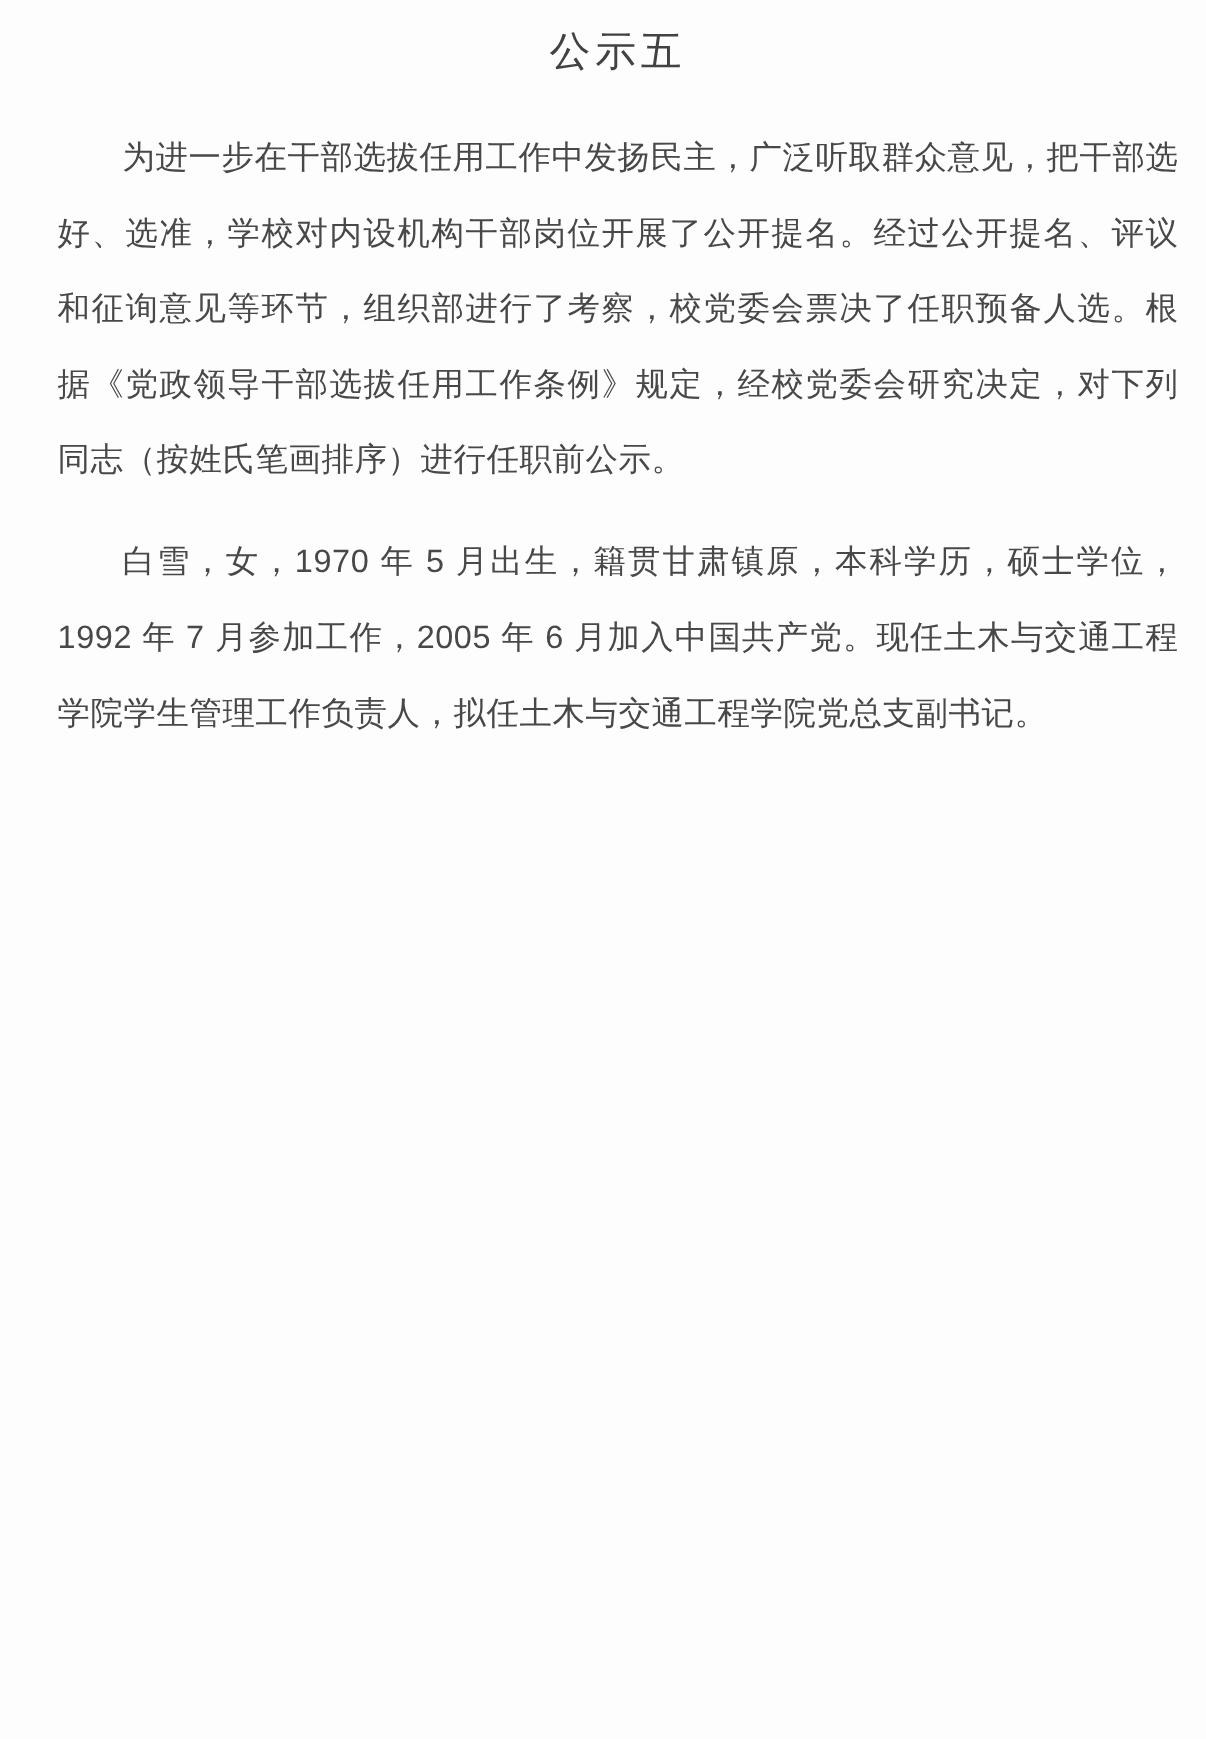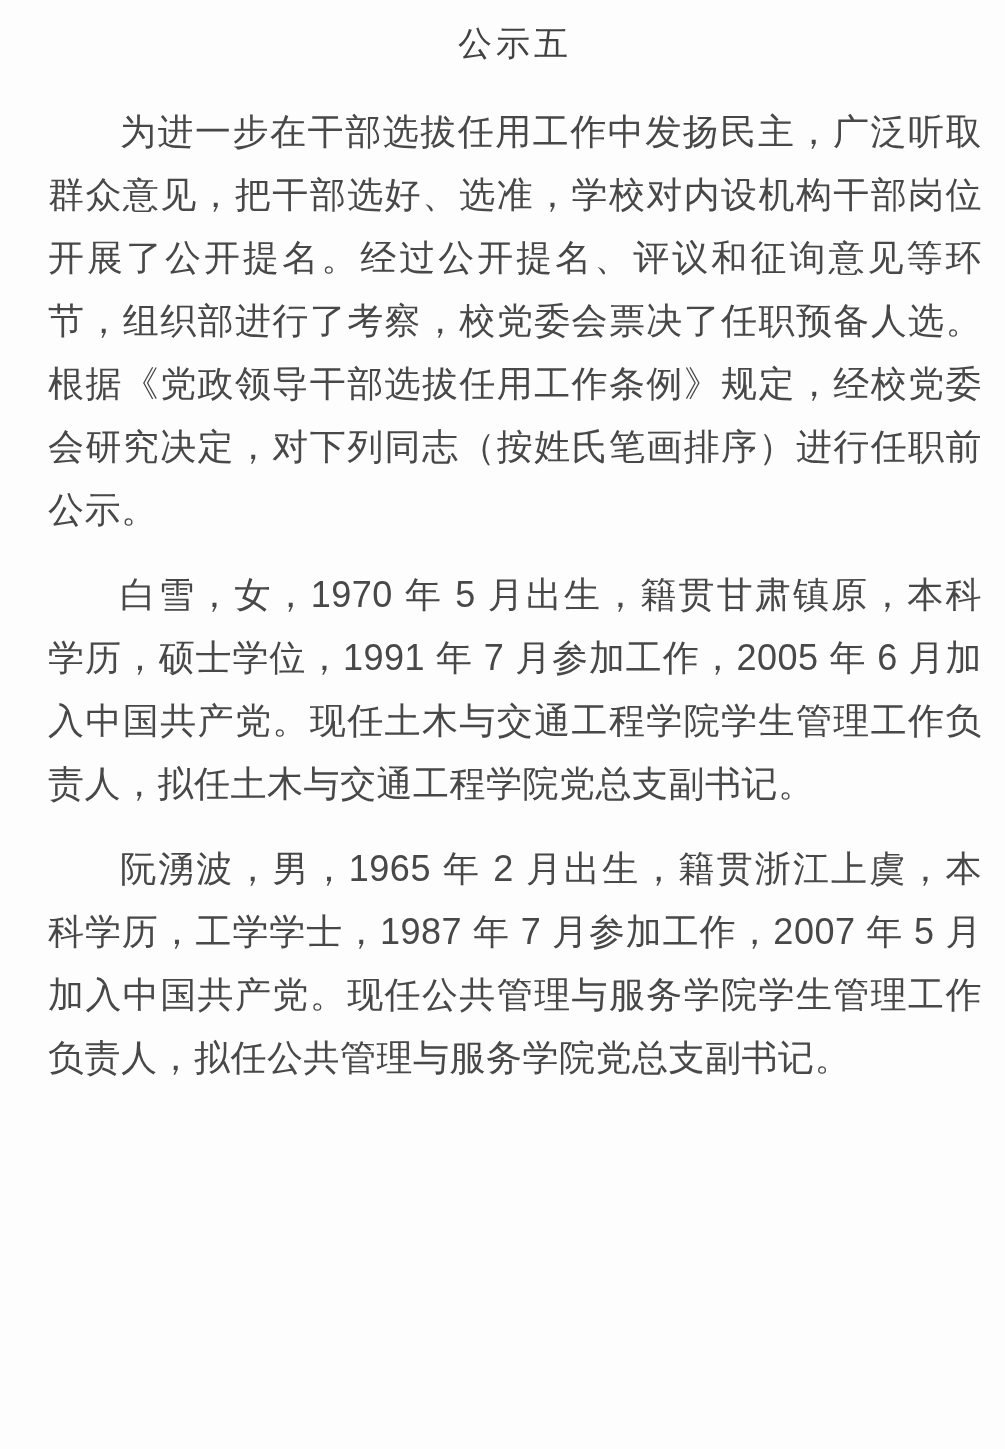--- a/index.html
+++ b/index.html
@@ -23,35 +23,34 @@
     margin: 0;
     text-align: center;
     font-size: 34px;
     line-height: 46px;
     font-weight: 500;
     letter-spacing: 4px;
     color: #424242;
   }
   .body-text p {
     margin: 22px 0 0;
-    font-size: 36px;
+    font-size: 27px;
     line-height: 63px;
     color: #484848;
     text-align: justify;
     text-justify: inter-ideograph;
     text-indent: 2em;
     letter-spacing: 0.5px;
   }
   .body-text p:first-child {
     margin-top: 34px;
   }
 </style>
 </head>
 <body>
 
 <div class="doc">
   <h1 class="doc-title">公示五</h1>
   <div class="body-text">
     <p>为进一步在干部选拔任用工作中发扬民主，广泛听取群众意见，把干部选好、选准，学校对内设机构干部岗位开展了公开提名。经过公开提名、评议和征询意见等环节，组织部进行了考察，校党委会票决了任职预备人选。根据《党政领导干部选拔任用工作条例》规定，经校党委会研究决定，对下列同志（按姓氏笔画排序）进行任职前公示。</p>
-    <p>白雪，女，1970 年 5 月出生，籍贯甘肃镇原，本科学历，硕士学位，1991 年 7 月参加工作，2005 年 6 月加入中国共产党。现任土木与交通工程学院学生管理工作负责人，拟任土木与交通工程学院党总支副书记。</p>
-    <p>阮湧波，男，1965 年 2 月出生，籍贯浙江上虞，本科学历，工学学士，1987 年 7 月参加工作，2007 年 5 月加入中国共产党。现任公共管理与服务学院学生管理工作负责人，拟任公共管理与服务学院党总支副书记。</p>
+    <p>白雪，女，1970 年 5 月出生，籍贯甘肃镇原，本科学历，硕士学位，1992 年 7 月参加工作，2005 年 6 月加入中国共产党。现任土木与交通工程学院学生管理工作负责人，拟任土木与交通工程学院党总支副书记。</p>
   </div>
 </div>
 
 </body></html>

